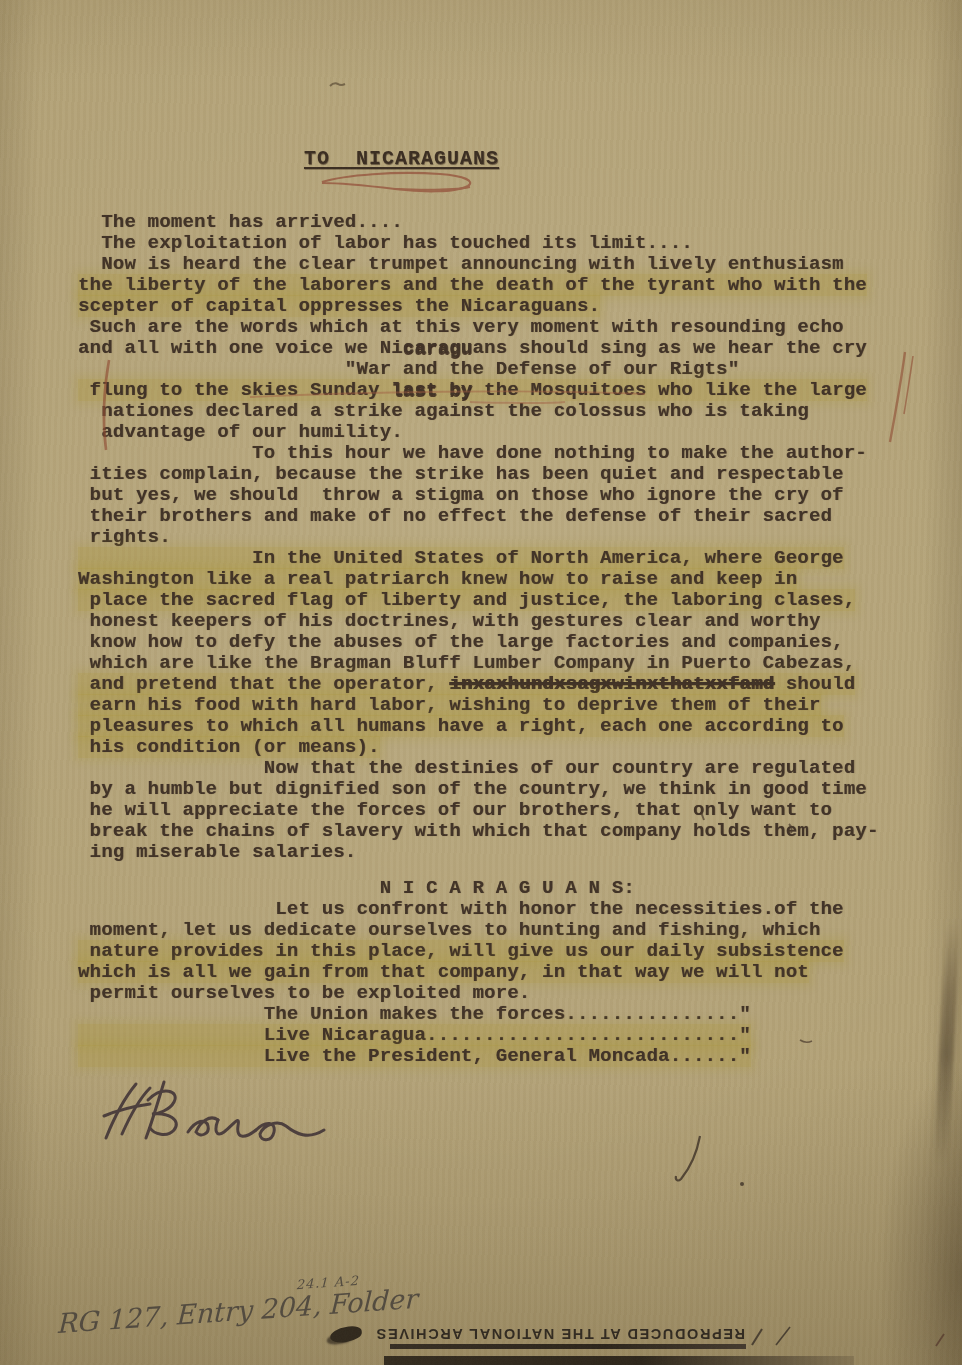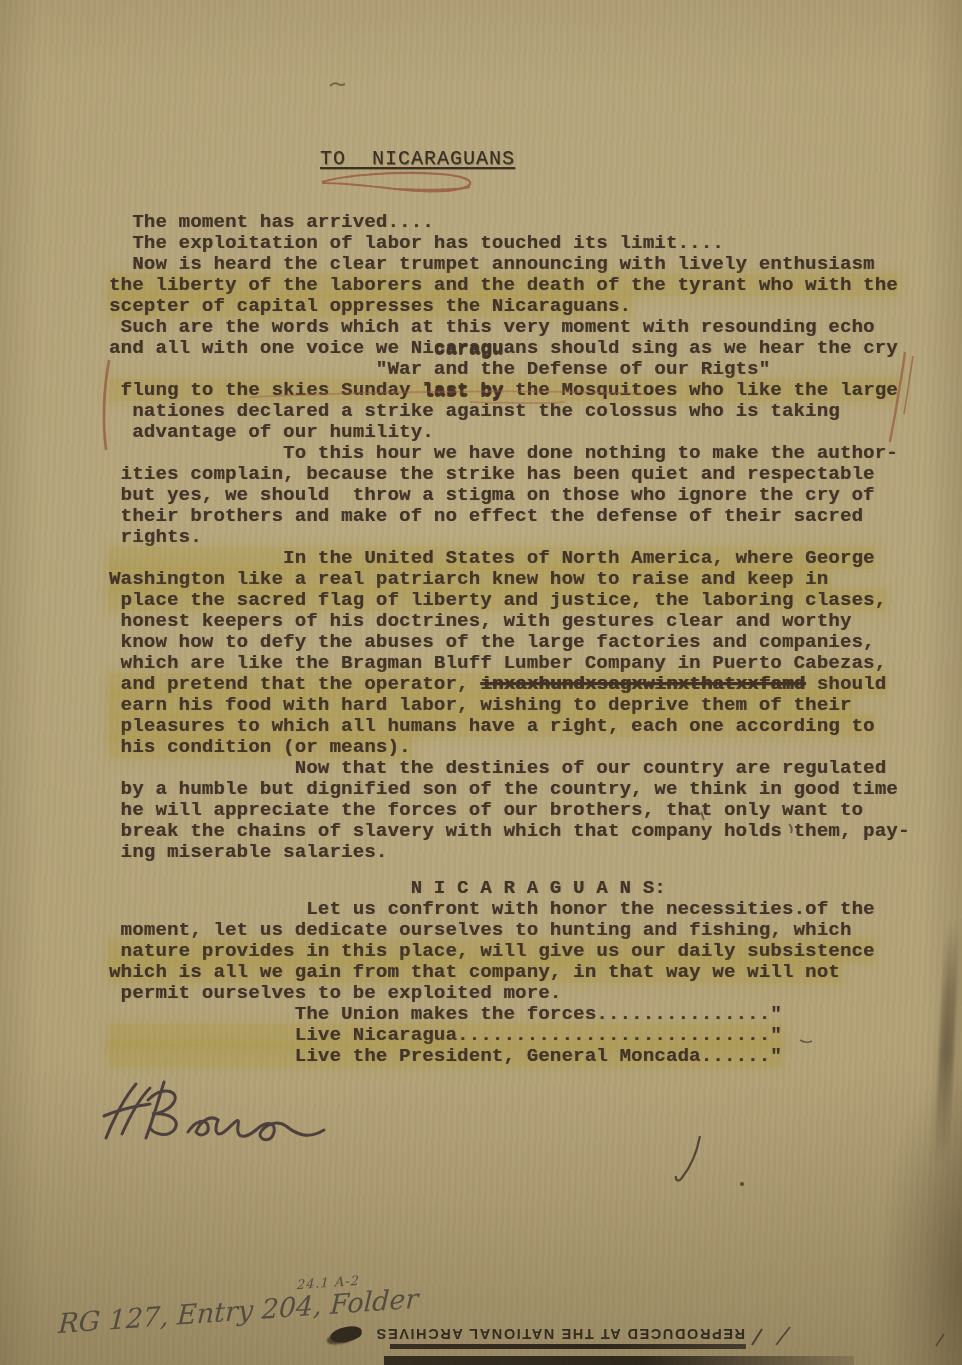--- a/index.html
+++ b/index.html
@@ -10,35 +10,35 @@
     overflow:hidden;
     background:
       radial-gradient(120% 90% at 50% 38%, rgba(255,250,225,0.10) 0%, rgba(0,0,0,0) 55%, rgba(60,45,20,0.18) 100%),
       linear-gradient(180deg, rgba(125,108,70,0.12) 0%, rgba(0,0,0,0) 6%, rgba(0,0,0,0) 78%, rgba(95,80,48,0.24) 100%),
       linear-gradient(90deg, rgba(90,75,45,0.16) 0%, rgba(0,0,0,0) 4%, rgba(0,0,0,0) 96%, rgba(90,75,45,0.20) 100%),
       repeating-linear-gradient(92deg, rgba(255,255,255,0.028) 0 3px, rgba(70,55,30,0.025) 3px 6px),
       #b3a277;
     font-family:"Liberation Mono","DejaVu Sans Mono",monospace;
   }
   .title{
-    position:absolute;left:320px;top:147px;
-    font-size:20px;font-weight:normal;letter-spacing:1px;
+    position:absolute;left:304px;top:147px;
+    font-size:20px;font-weight:bold;letter-spacing:1px;
     color:#392c21;white-space:pre;
     text-decoration:underline;
     text-decoration-thickness:2px;
     text-underline-offset:3px;
     text-shadow:0.6px 0.6px 0.8px rgba(50,35,25,0.6);
   }
   #text-block{
     position:absolute;left:78px;top:212px;width:840px;
     font-size:19px;font-weight:bold;line-height:21px;letter-spacing:0.2px;
     color:#3f3126;white-space:pre;
     text-shadow:0.45px 0.45px 0.7px rgba(55,38,28,0.55);
   }
-  .tl{height:21px;margin-left:31px;}
+  .tl{height:21px;}
   .gap-before{margin-top:15px;}
   .tl .hl{
     background:rgba(168,148,42,0.28);
     box-shadow:0 0 8px 4px rgba(168,148,42,0.17);
     font-family:Liberation Mono, monospace;
   }
   .strike{
     text-decoration:line-through;
     text-decoration-thickness:2.5px;
     text-shadow:1px 0 0 rgba(55,38,28,0.85),0.45px 0.45px 0.7px rgba(55,38,28,0.55);

